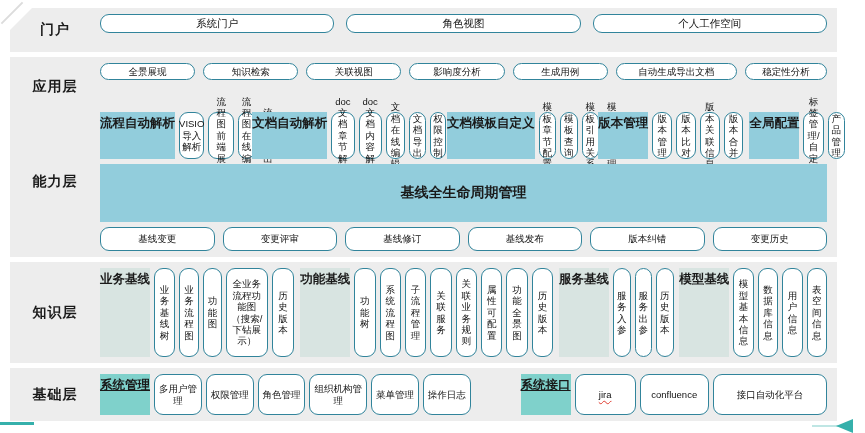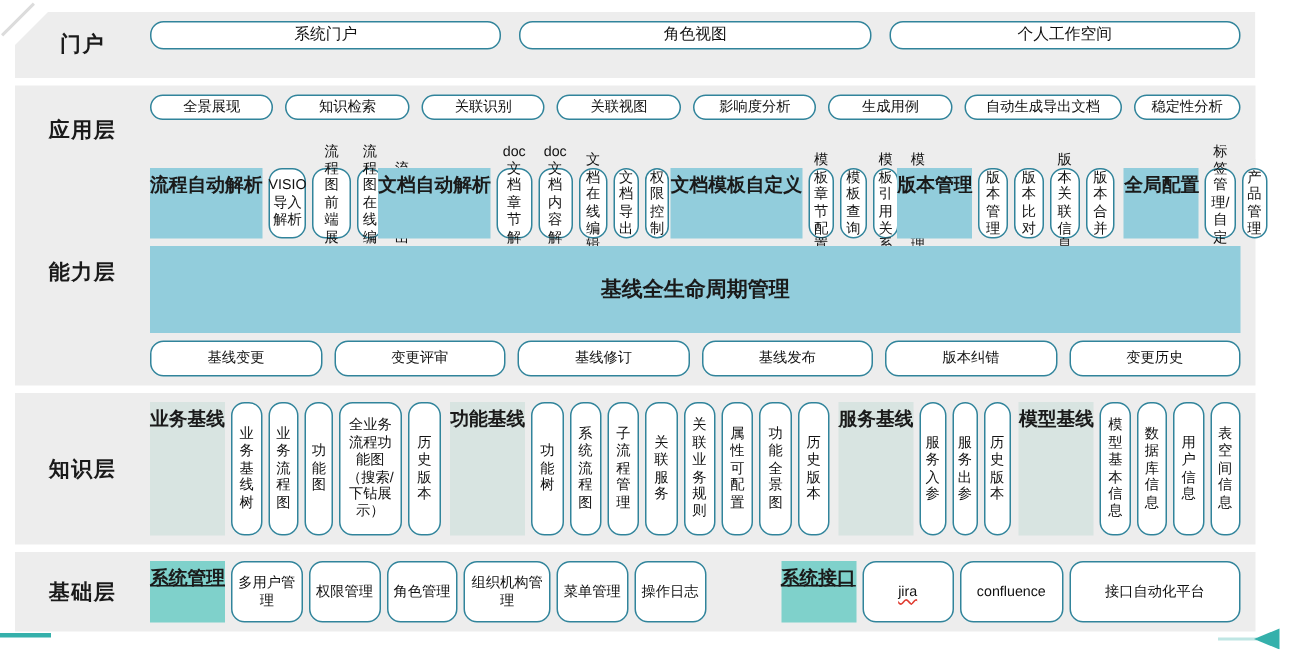--- a/index.html
+++ b/index.html
@@ -103,21 +103,20 @@
       </div>
     </div>
   </div>
 
   <div class="band band-app">
     <div class="band-label">应用层</div>
     <div class="band-content">
       <div class="row app-row">
         <div class="btn">全景展现</div>
         <div class="btn">知识检索</div>
-        <div class="btn">关联识别</div>
         <div class="btn">关联视图</div>
         <div class="btn">影响度分析</div>
         <div class="btn">生成用例</div>
         <div class="btn wide">自动生成导出文档</div>
         <div class="btn narrow">稳定性分析</div>
       </div>
     </div>
   </div>
 
   <div class="band band-capability">

